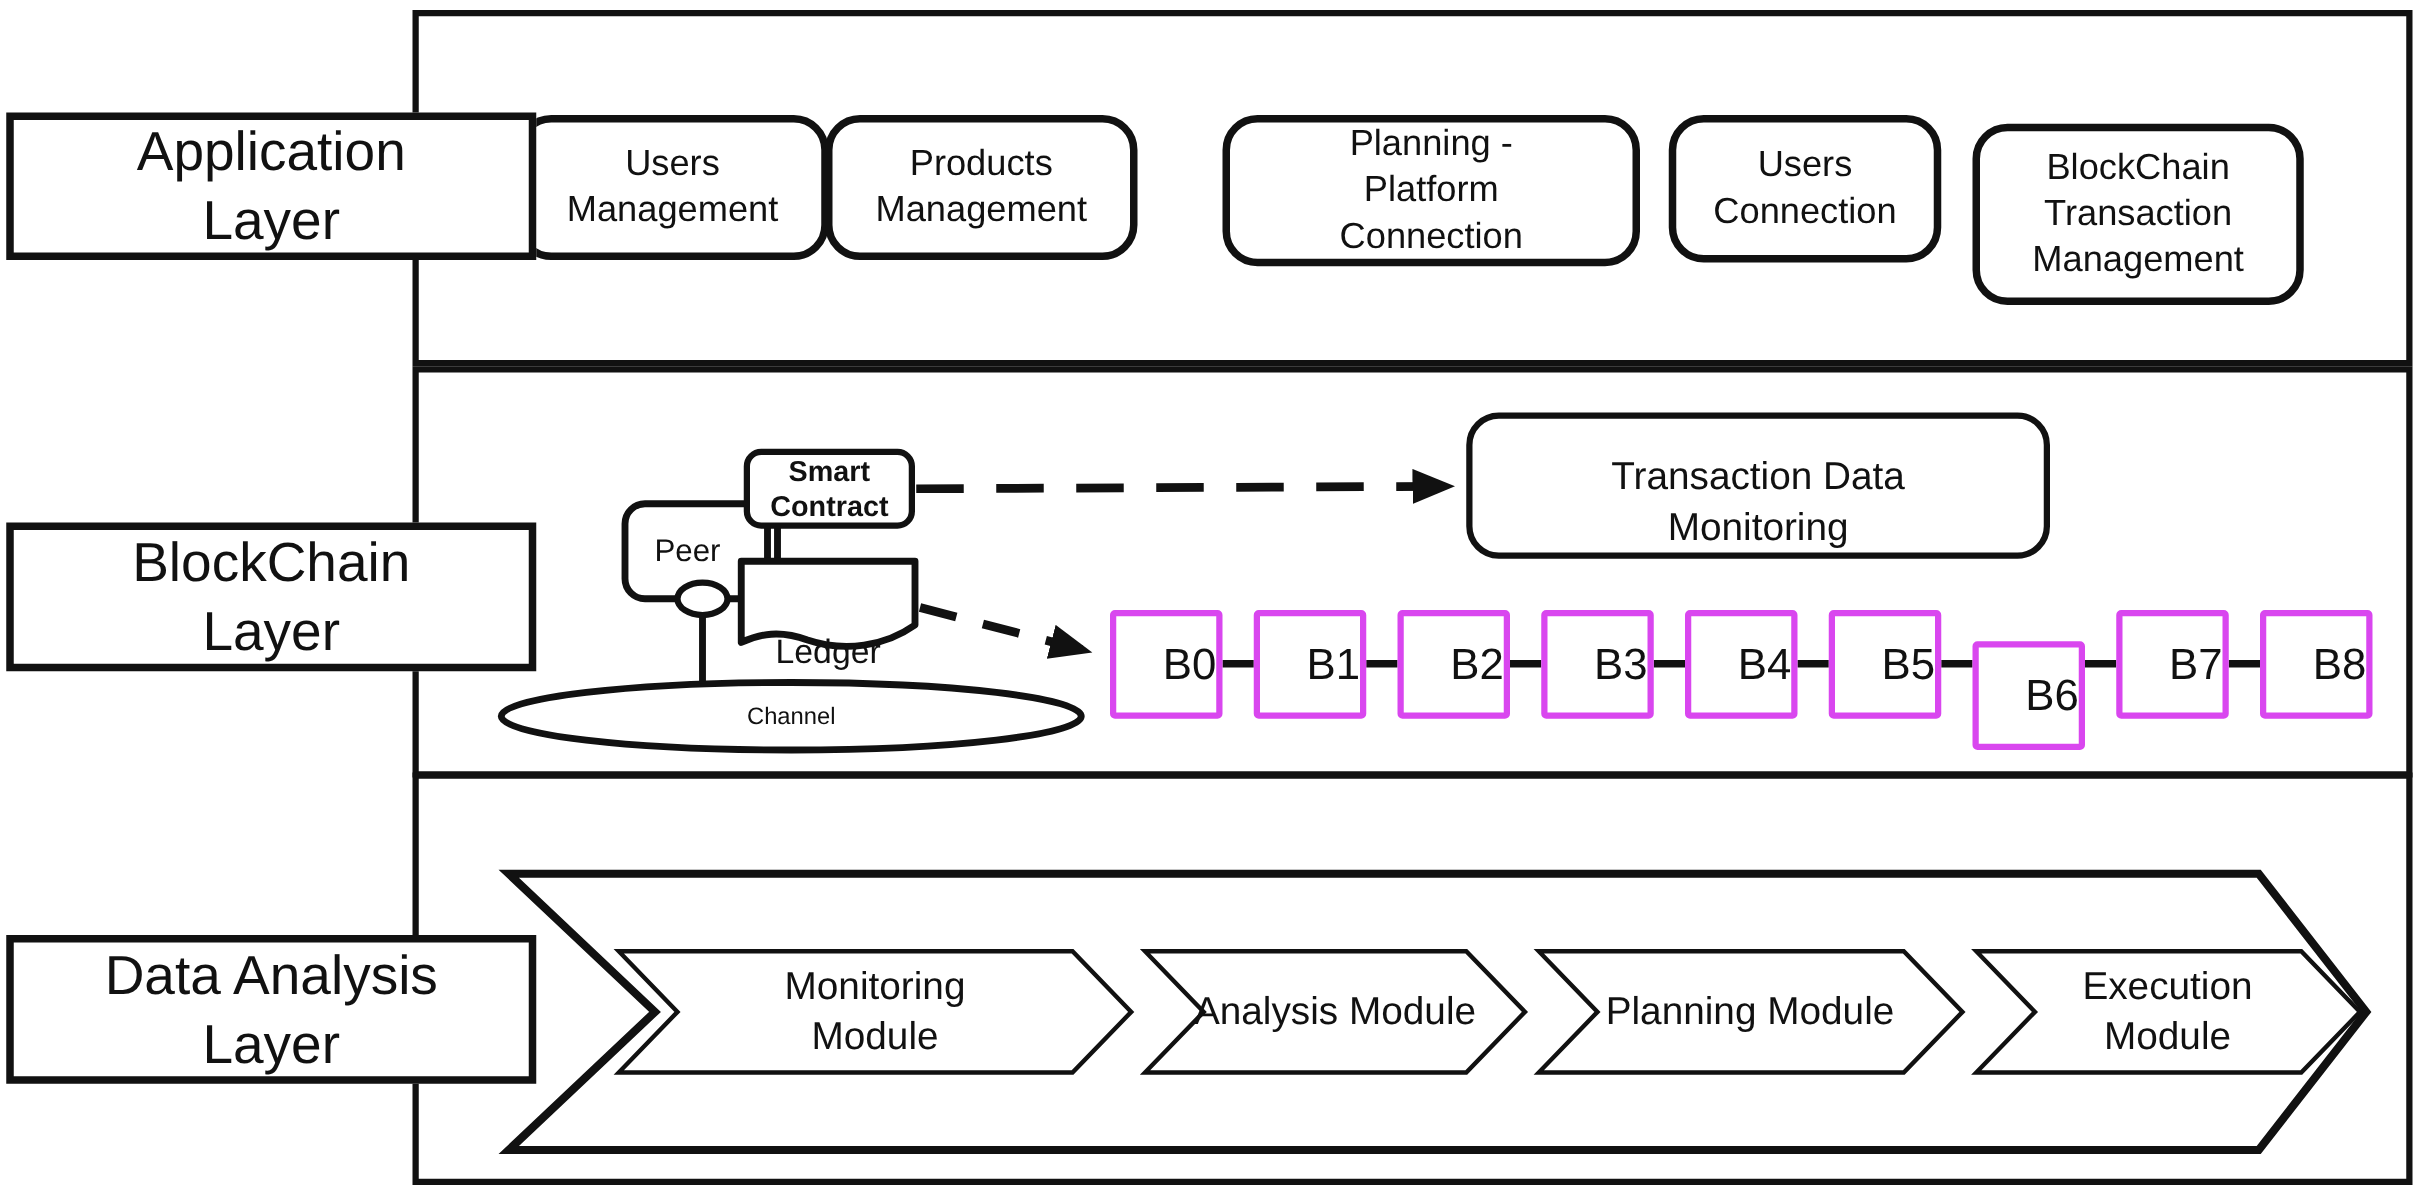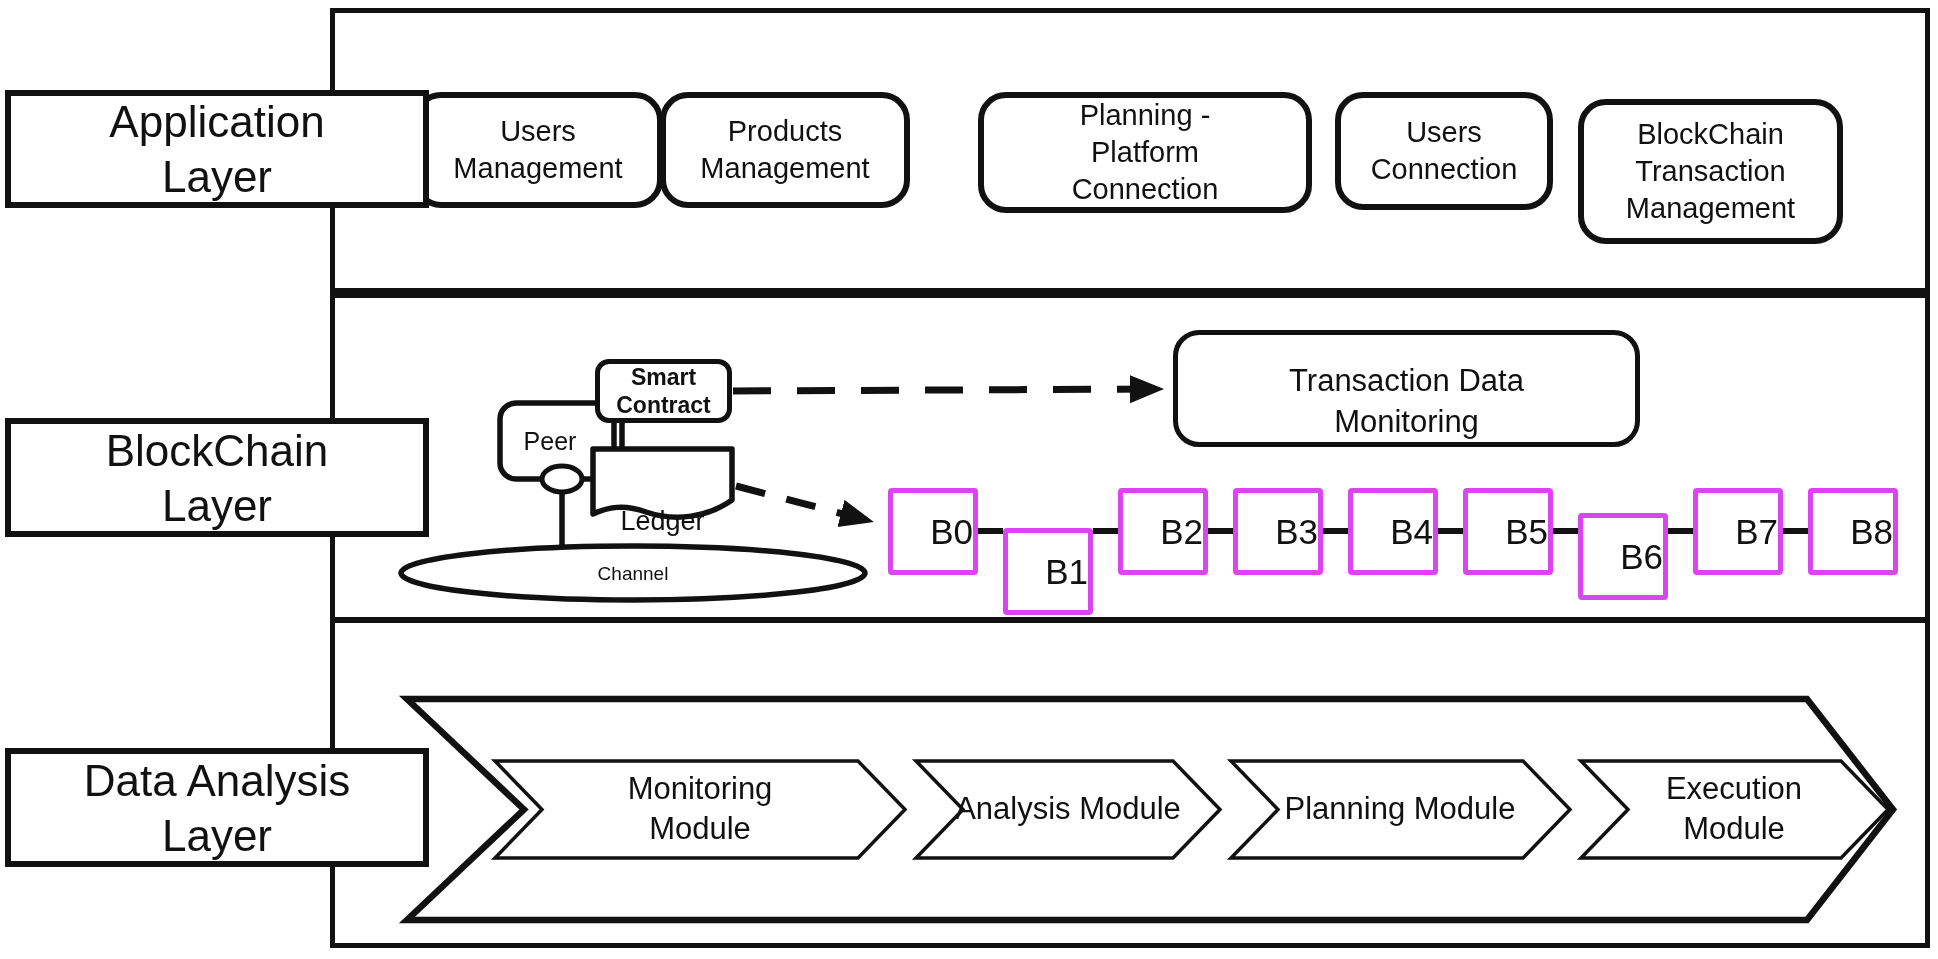--- a/index.html
+++ b/index.html
@@ -139,21 +139,21 @@
   <span>Channel</span>
 </div>
 
 <div class="abs tdm-box">
   <span>Transaction Data Monitoring</span>
 </div>
 
 <div class="abs b-block" style="left:888px;">
   <span>B0</span>
   </div>
-<div class="abs b-block" style="left:1003px;margin-top:40px;">
+<div class="abs b-block" style="left:1003px;">
   <span>B1</span>
   </div>
 <div class="abs b-block" style="left:1118px;">
   <span>B2</span>
   </div>
 <div class="abs b-block" style="left:1233px;">
   <span>B3</span>
   </div>
 <div class="abs b-block" style="left:1348px;">
   <span>B4</span>

